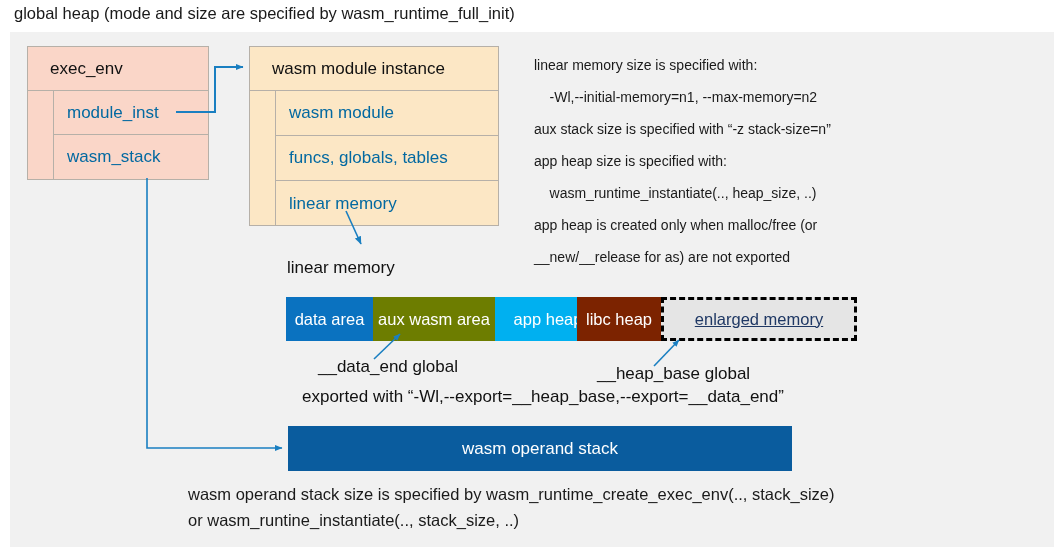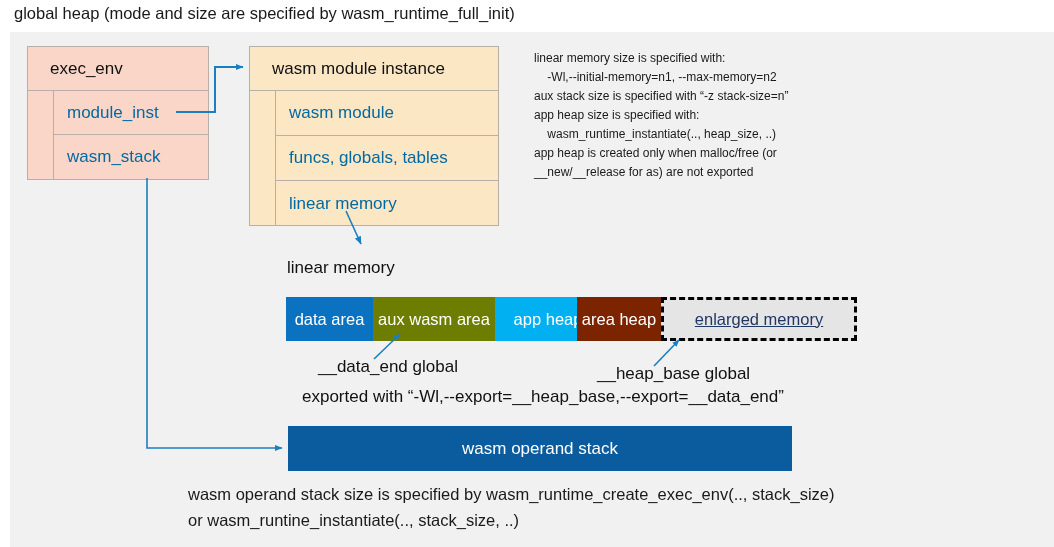--- a/index.html
+++ b/index.html
@@ -50,21 +50,21 @@
   #exec-env .row{height:44px;}
 
   #module-instance{left:249px;top:46px;width:250px;height:180px;background:#fce7c5;}
   #module-instance .hdr{height:44px;}
   #module-instance .gutter{width:26px;}
   #module-instance .row{height:45px;}
 
   
   .notes{
     position:absolute;left:534px;top:49px;width:505px;
-    font-size:12px;line-height:19px;color:#1a1a1a;
+    font-size:14px;line-height:32px;color:#1a1a1a;
     white-space:pre-wrap;
   }
 
   
   .lm-label{
     position:absolute;left:287px;top:258px;
     font-size:17px;color:#111;
   }
   .membar{position:absolute;left:286px;top:287px;height:44px;display:flex;}
   .seg{
@@ -138,21 +138,21 @@
 app heap size is specified with:
     wasm_runtime_instantiate(.., heap_size, ..)
 app heap is created only when malloc/free (or
 __new/__release for as) are not exported</div>
 
   <div class="lm-label">linear memory</div>
   <div class="membar" id="membar">
       <div class="seg" style="width: 87px; background: rgb(10, 114, 192); color: rgb(255, 255, 255);">data area</div>
       <div class="seg" style="width: 122px; background: rgb(109, 125, 0); color: rgb(255, 255, 255);">aux wasm area</div>
       <div class="seg" style="width: 82px; background: rgb(0, 176, 240); color: rgb(255, 255, 255); padding-left: 24px;">app heap</div>
-      <div class="seg" style="width: 84px; background: rgb(124, 35, 0); color: rgb(255, 255, 255);">area heap</div>
+      <div class="seg" style="width: 84px; background: rgb(124, 35, 0); color: rgb(255, 255, 255);">libc heap</div>
       <div class="seg dashed" style="width: 196px; color: rgb(31, 56, 100);">enlarged memory</div>
     </div>
 
   <div class="ann" id="ann-data-end">__data_end global</div>
   <div class="ann" id="ann-heap-base">__heap_base global</div>
   <div class="ann" id="ann-exported">exported with “-Wl,--export=__heap_base,--export=__data_end”</div>
 
   <div id="operand-stack">wasm operand stack</div>
   <div class="bottom-note">wasm operand stack size is specified by wasm_runtime_create_exec_env(.., stack_size)
 or wasm_runtine_instantiate(.., stack_size, ..)</div>

